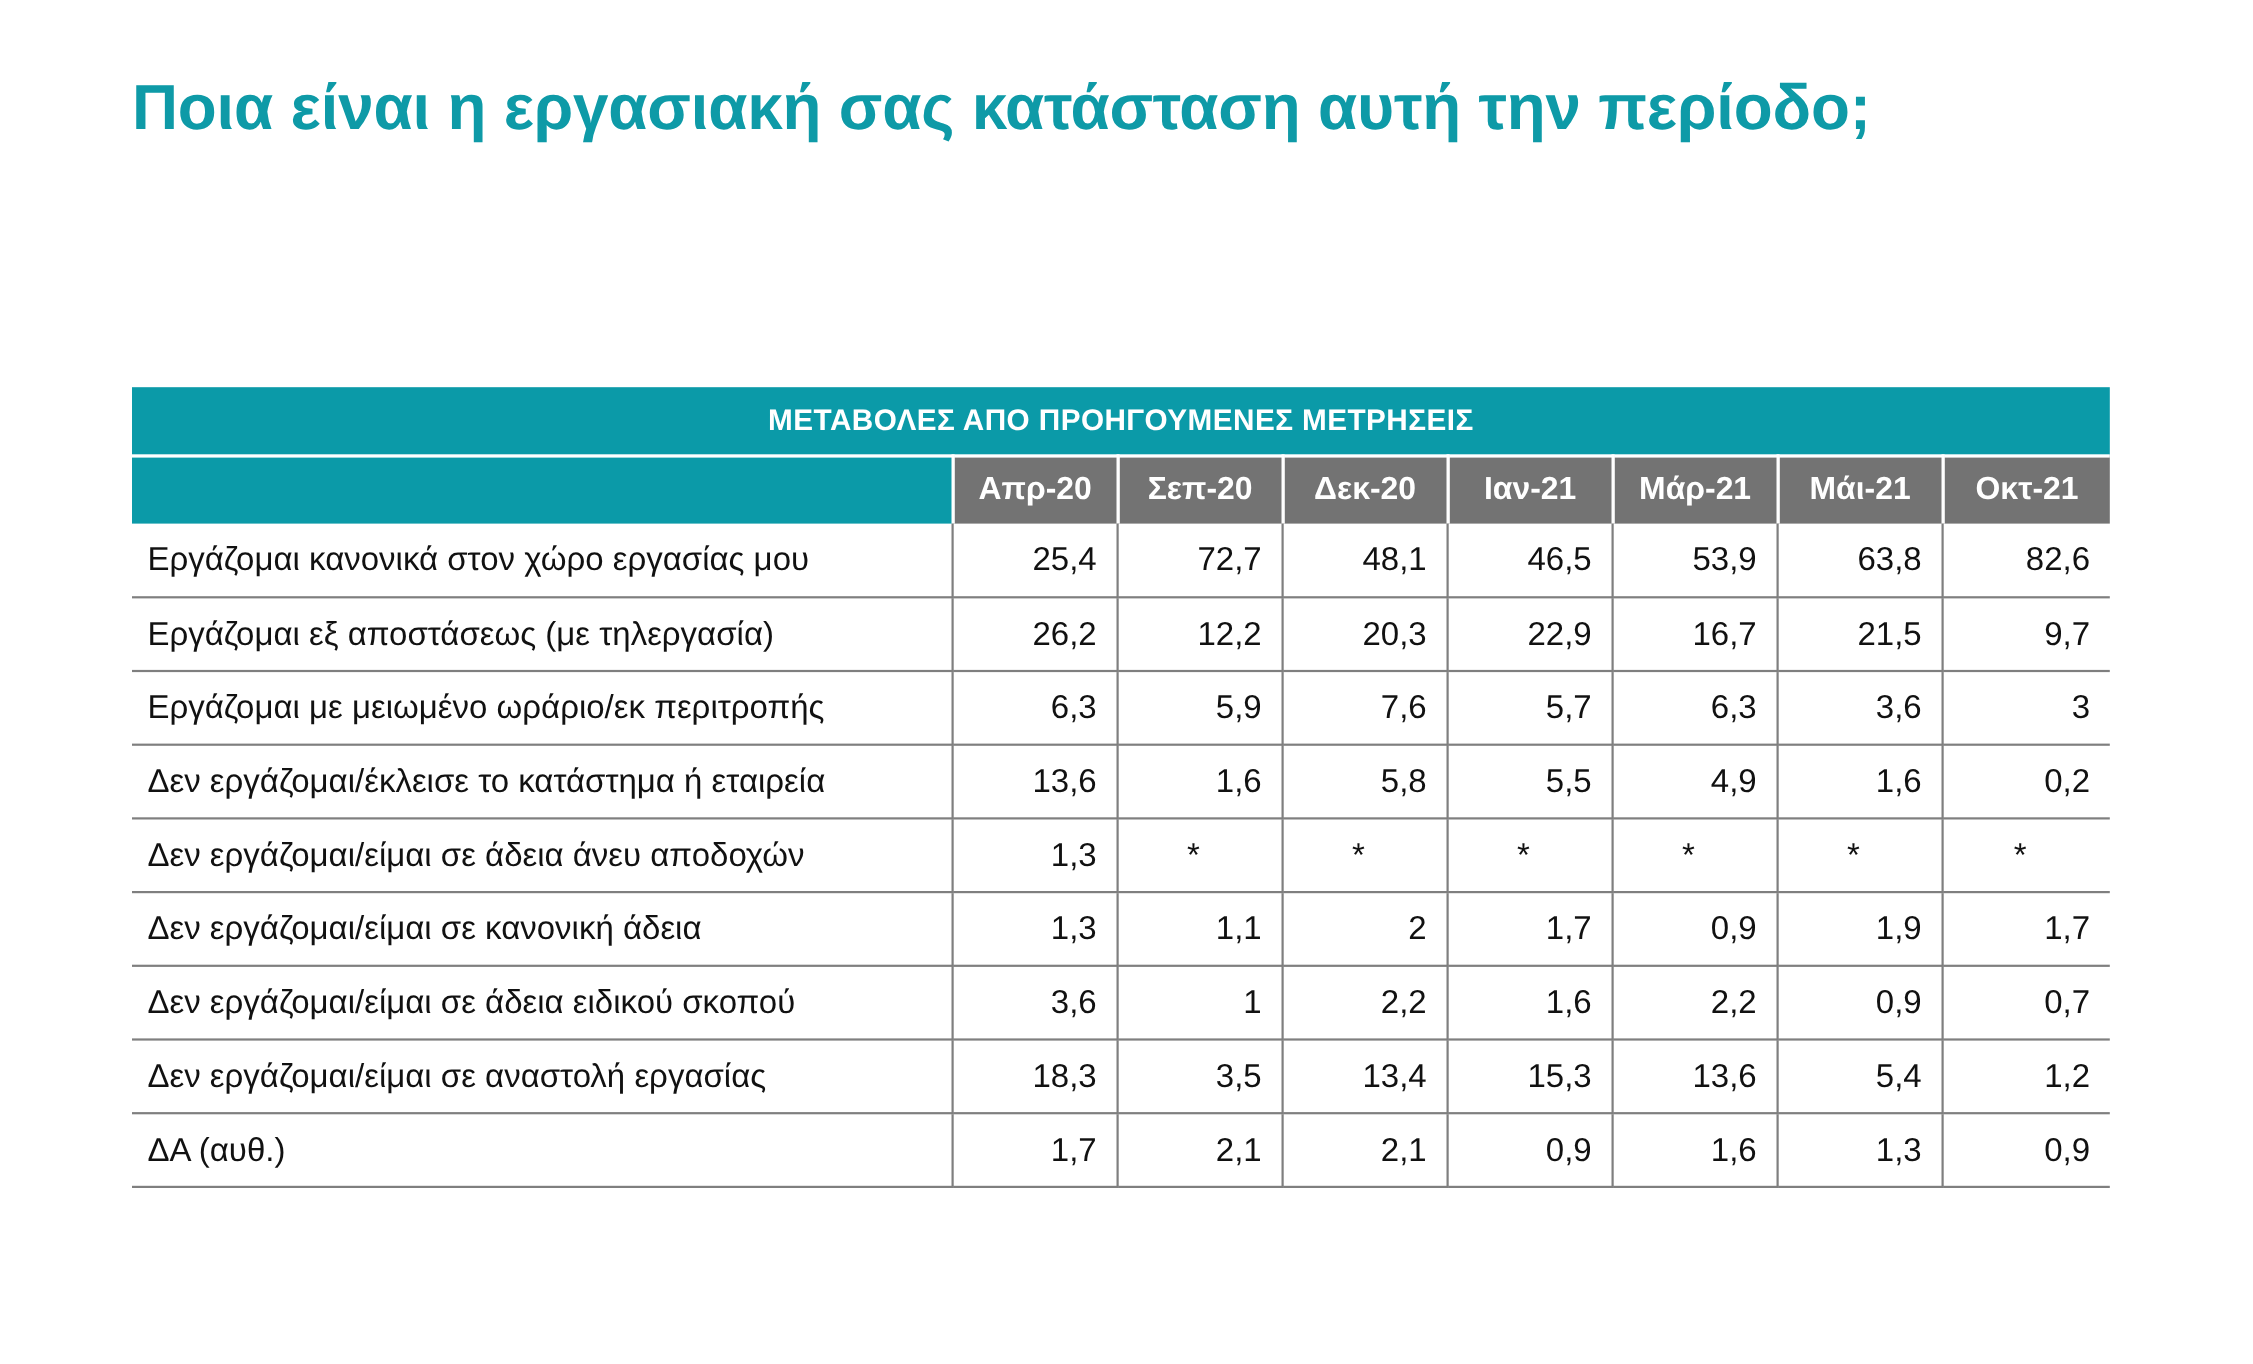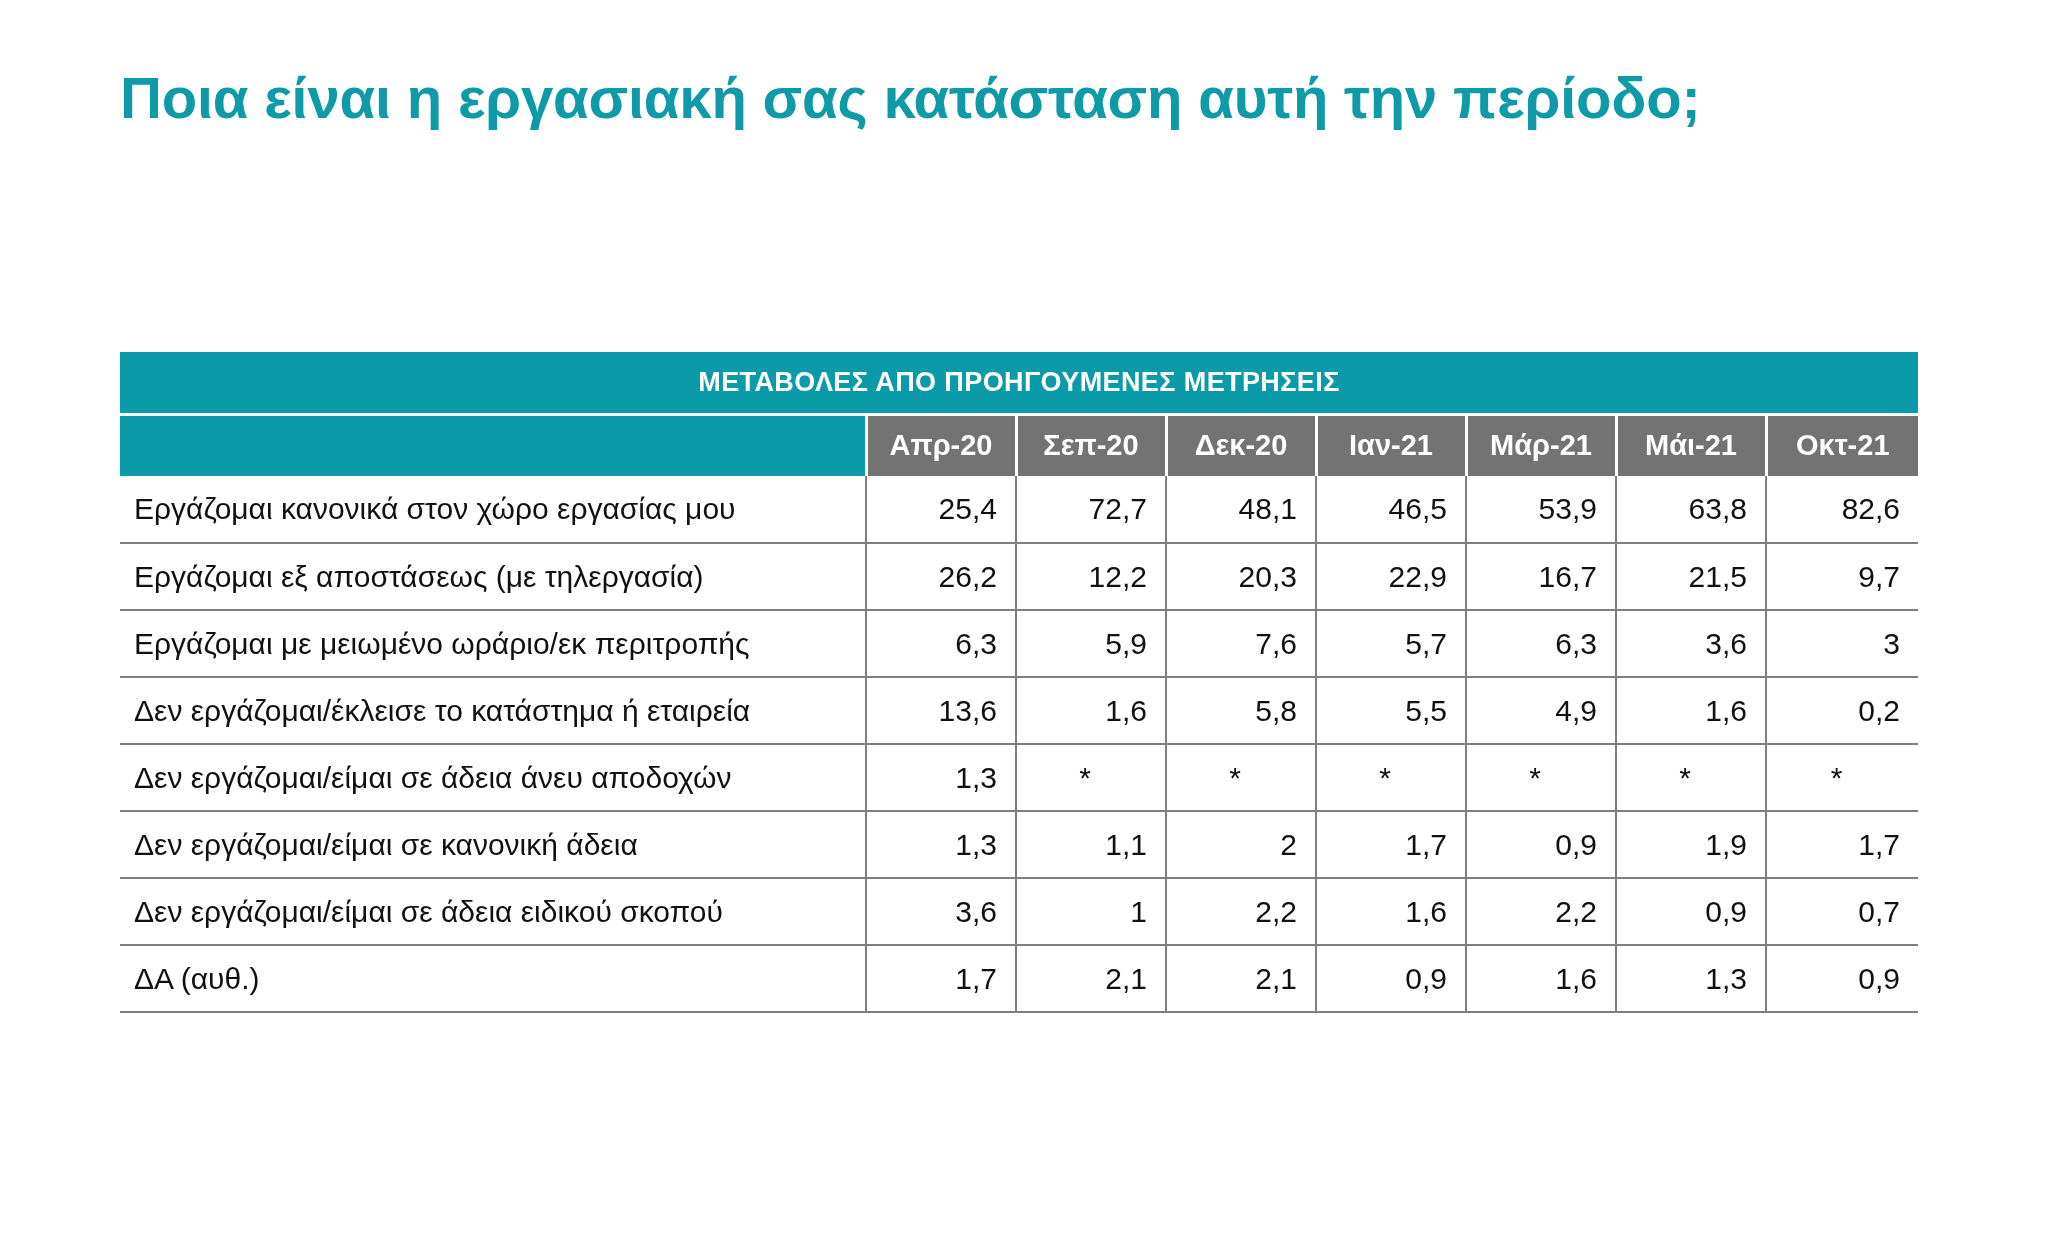--- a/index.html
+++ b/index.html
@@ -223,20 +223,30 @@
           <td class="rowlabel">Δεν εργάζομαι/είμαι σε άδεια ειδικού σκοπού</td>
           <td class="val">3,6</td>
           <td class="val">1</td>
           <td class="val">2,2</td>
           <td class="val">1,6</td>
           <td class="val">2,2</td>
           <td class="val">0,9</td>
           <td class="val">0,7</td>
         </tr>
 
+        <tr class="datarow">
+          <td class="rowlabel">Δεν εργάζομαι/είμαι σε αναστολή εργασίας</td>
+          <td class="val">18,3</td>
+          <td class="val">3,5</td>
+          <td class="val">13,4</td>
+          <td class="val">15,3</td>
+          <td class="val">13,6</td>
+          <td class="val">5,4</td>
+          <td class="val">1,2</td>
+        </tr>
 
         <tr class="datarow">
           <td class="rowlabel">ΔΑ (αυθ.)</td>
           <td class="val">1,7</td>
           <td class="val">2,1</td>
           <td class="val">2,1</td>
           <td class="val">0,9</td>
           <td class="val">1,6</td>
           <td class="val">1,3</td>
           <td class="val">0,9</td>

